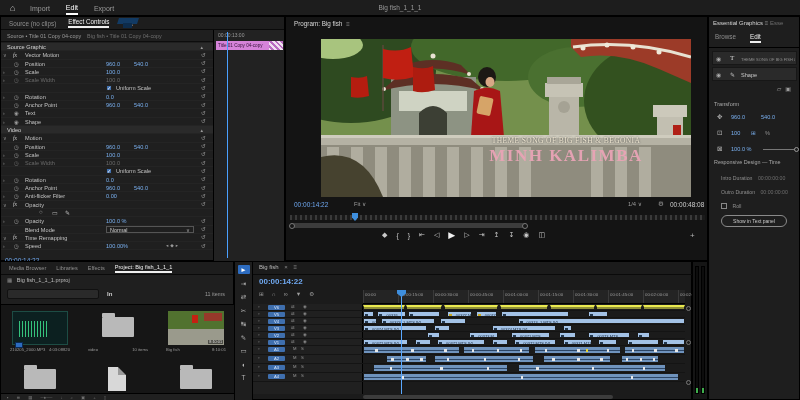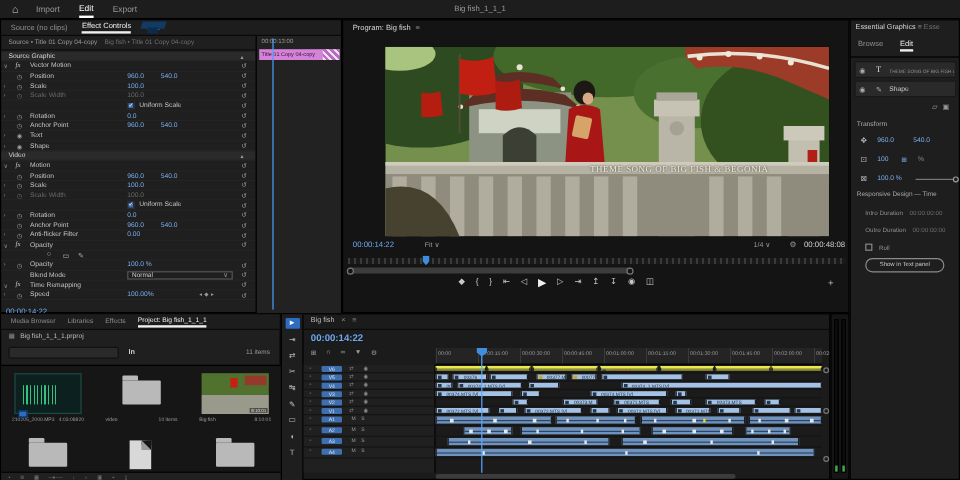--- a/index.html
+++ b/index.html
@@ -421,20 +421,21 @@
           <rect x="150" y="108" width="12" height="50"></rect>
             <rect x="174" y="108" width="12" height="50"></rect>
           <rect x="198" y="108" width="12" height="50"></rect>
             <rect x="270" y="108" width="12" height="50"></rect>
           <rect x="294" y="108" width="12" height="50"></rect>
             <rect x="318" y="108" width="12" height="50"></rect>
         </g>
         <path d="M0 118 Q42 108 62 158 L0 158 Z" fill="#46422f"></path>
       </svg>
       <div id="ov1">THEME SONG OF BIG FISH &amp; BEGONIA</div>
+      <div id="ov2">MINH KALIMBA</div>
     </div>
     <div id="prog-bar">
       <span id="prog-tc">00:00:14:22</span>
       <span id="prog-fit"><span>Fit</span> ∨</span>
       <span id="prog-res"><span>1/4</span> ∨</span>
       <span id="prog-wrench">⚙</span>
       <span id="prog-dur">00:00:48:08</span>
     </div>
     <div id="scrub"></div>
     <div id="scrub-ph"></div>

